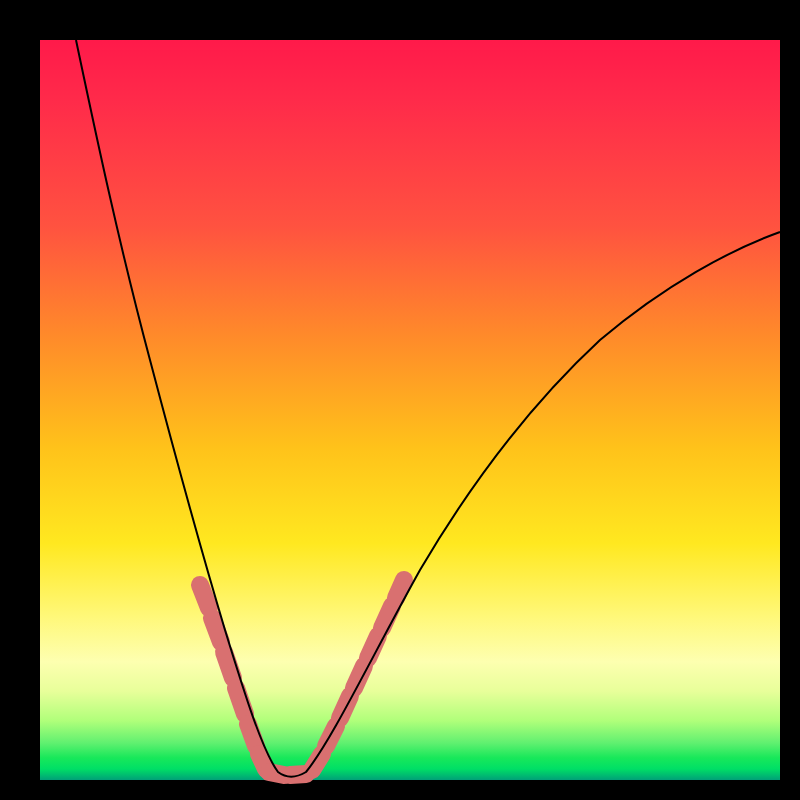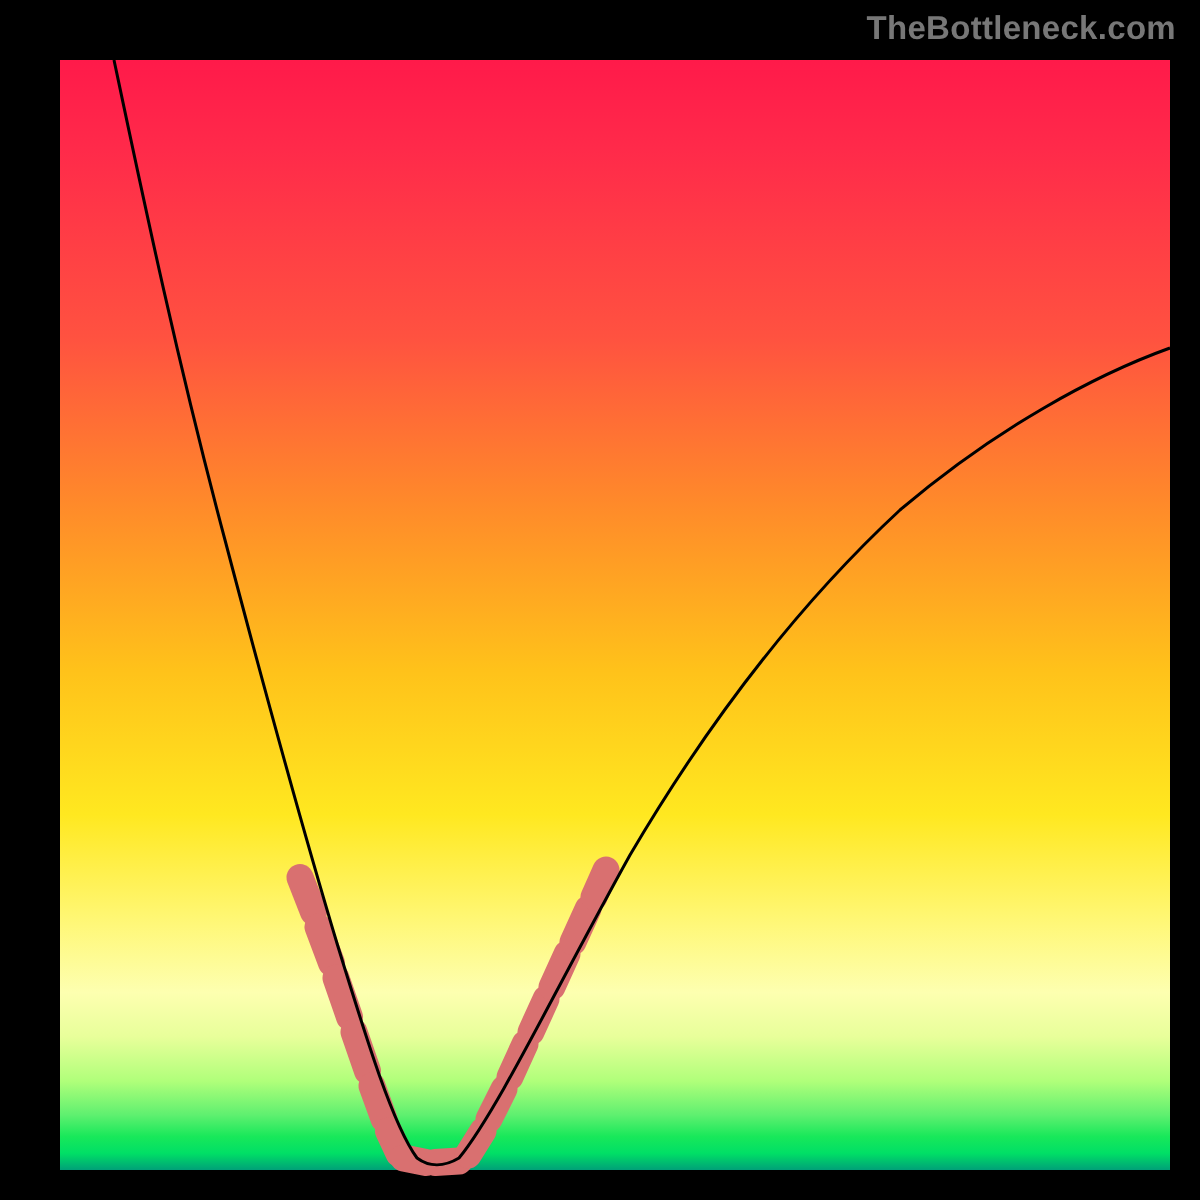--- a/index.html
+++ b/index.html
@@ -72,21 +72,20 @@
     stroke: #d97070;
     stroke-width: 18;
     stroke-linecap: round;
   }
 </style>
 </head>
 <body>
 
 <div class="frame">
 
-  <div class="watermark">TheBottleneck.com</div>
 
   <div class="plot-area">
 
     <svg class="curve-layer" viewBox="0 0 740 740">
 
       <g>
 
         <path class="fat-seg" d="M 160 545 L 169 568"></path>
         <path class="fat-seg" d="M 172 578 L 181 602"></path>
         <path class="fat-seg" d="M 184 612 L 193 638"></path>

